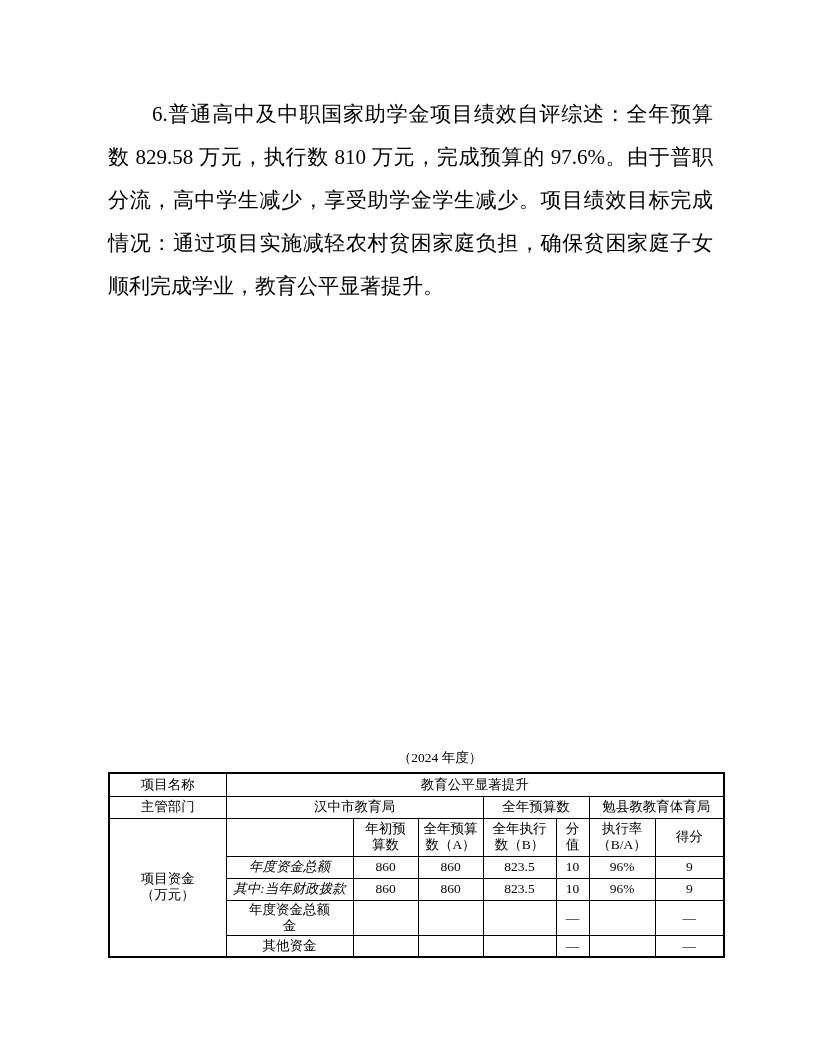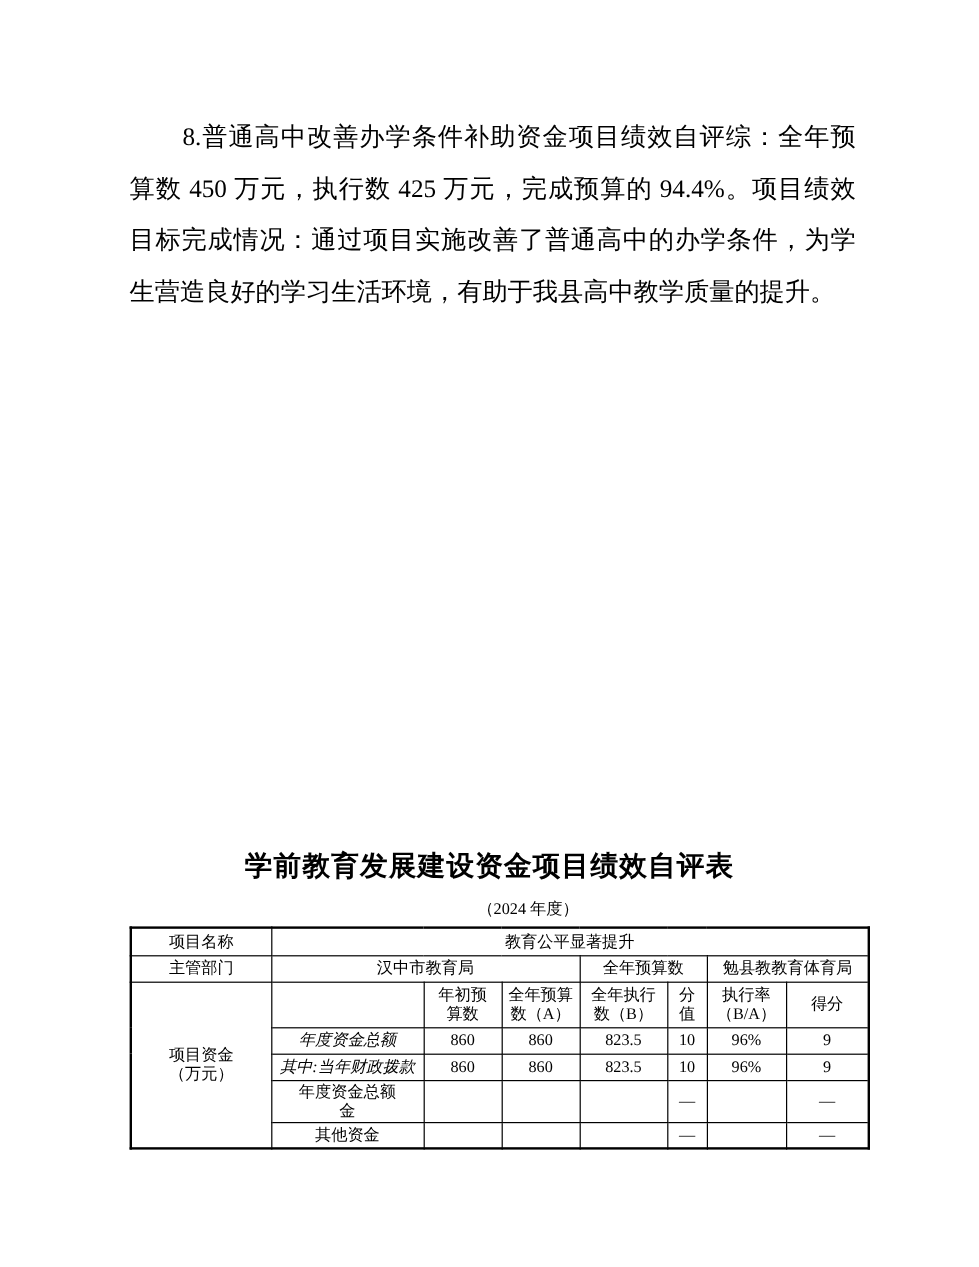--- a/index.html
+++ b/index.html
@@ -63,24 +63,23 @@
   tr.r-first  { height:23px;margin-left:13px; }
   tr.r-head   { height:38px; }
   tr.r-tall   { height:32px; }
 </style>
 </head>
 <body>
 
 <div class="page">
 
   <div class="body-text">
-    <p>8.普通高中改善办学条件补助资金项目绩效自评综：全年预算数 450 万元，执行数 425 万元，完成预算的 94.4%。项目绩效目标完成情况：通过项目实施改善了普通高中的办学条件，为学生营造良好的学习生活环境，有助于我县高中教学质量的提升。</p>
+    <p>6.普通高中及中职国家助学金项目绩效自评综述：全年预算数 829.58 万元，执行数 810 万元，完成预算的 97.6%。由于普职分流，高中学生减少，享受助学金学生减少。项目绩效目标完成情况：通过项目实施减轻农村贫困家庭负担，确保贫困家庭子女顺利完成学业，教育公平显著提升。</p>
   </div>
 
-  <div class="doc-title">学前教育发展建设资金项目绩效自评表</div>
   <div class="doc-subtitle">（2024 年度）</div>
 
   <table class="perf">
     <colgroup>
       <col style="width:117px">
       <col style="width:127px">
       <col style="width:65px">
       <col style="width:65px">
       <col style="width:73px">
       <col style="width:33px">

